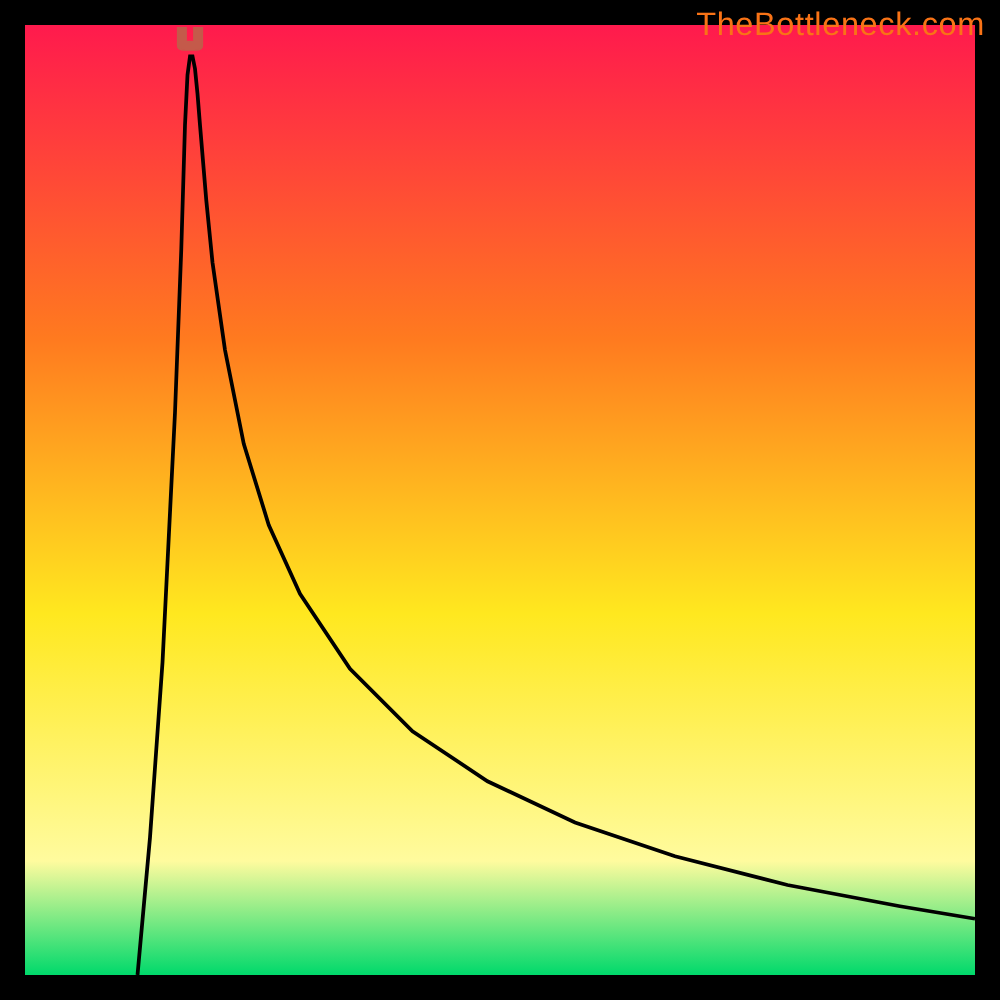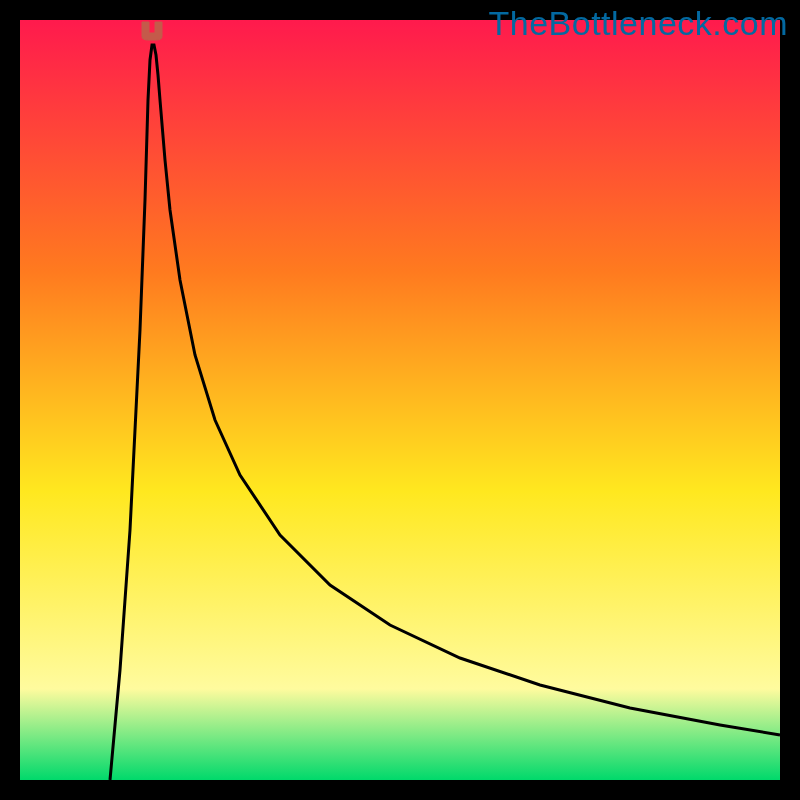--- a/index.html
+++ b/index.html
@@ -14,22 +14,22 @@
   .frame {
     width: 800px;
     height: 800px;
     position: relative;
     background: #000;
   }
   .watermark {
     position: absolute;
     top: 4px;
     right: 12px;
-    color: #0369a1;
-    font-size: 34px;
+    color: #f97316;
+    font-size: 26px;
     font-weight: 500;
     letter-spacing: 0.5px;
     z-index: 5;
   }
   svg {
     display: block;
   }
 </style>
 </head>
 <body>

